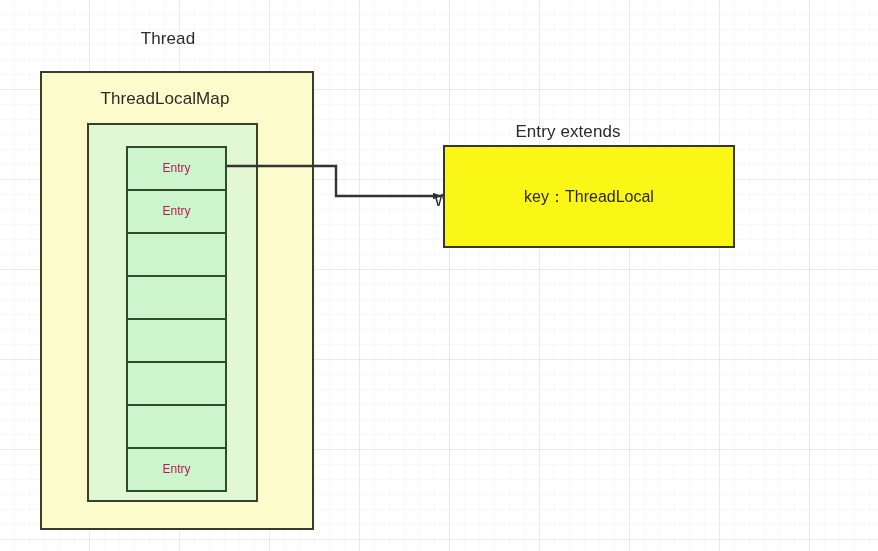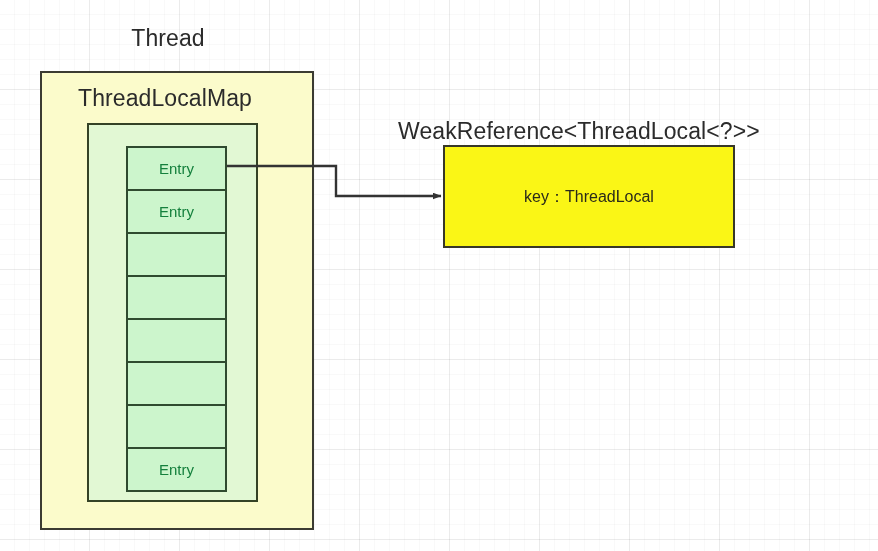--- a/index.html
+++ b/index.html
@@ -27,21 +27,21 @@
       90px 90px,
       90px 90px,
       15px 15px,
       15px 15px;
     background-position: -1px -1px, -1px -1px, -1px -1px, -1px -1px;
   }
 
   .lbl {
     position: absolute;
     color: #333333;
-    font-size: 23px;
+    font-size: 17px;
     line-height: 23px;
     white-space: pre;
     text-align: center;
     letter-spacing: 0.1px;
   }
 
   
   #thread-title {
     left: 0;
     top: 27px;
@@ -93,22 +93,22 @@
   }
   .entry-cell {
     flex: 1 1 0;
     background: #ccf5cc;
     border: 2px solid #2f4a2f;
     box-sizing: border-box;
     margin-top: -2px;
     display: flex;
     align-items: center;
     justify-content: center;
-    color: #15803d;
-    font-size: 15px;
+    color: #be185d;
+    font-size: 12px;
     line-height: 17px;
     white-space: pre;
   }
   .entry-cell:first-child { margin-top: 0; }
 
   
   #connector {
     position: absolute;
     left: 0;
     top: 0;
@@ -176,20 +176,21 @@
   <svg id="connector" viewBox="0 0 878 551" width="878" height="551">
     <defs>
       <marker id="arrowhead" markerWidth="9" markerHeight="7" refX="8.5" refY="3.5" orient="auto" markerUnits="userSpaceOnUse">
         <polygon points="0 0, 9 3.5, 0 7" fill="#333333"></polygon>
       </marker>
     </defs>
     <polyline points="227,166 336,166 336,196 441,196" fill="none" stroke="#333333" stroke-width="2.4" stroke-linejoin="miter" stroke-linecap="butt" marker-end="url(#arrowhead)"></polyline>
   </svg>
 
   <div class="lbl" id="entry-caption">
+    <div>Entry extends</div>
     <div>WeakReference&lt;ThreadLocal&lt;?&gt;&gt;</div>
   </div>
 
   <div id="entry-detail-box">
     <div class="kv">key：ThreadLocal</div>
   </div>
 
 </div>
 
 </body></html>

